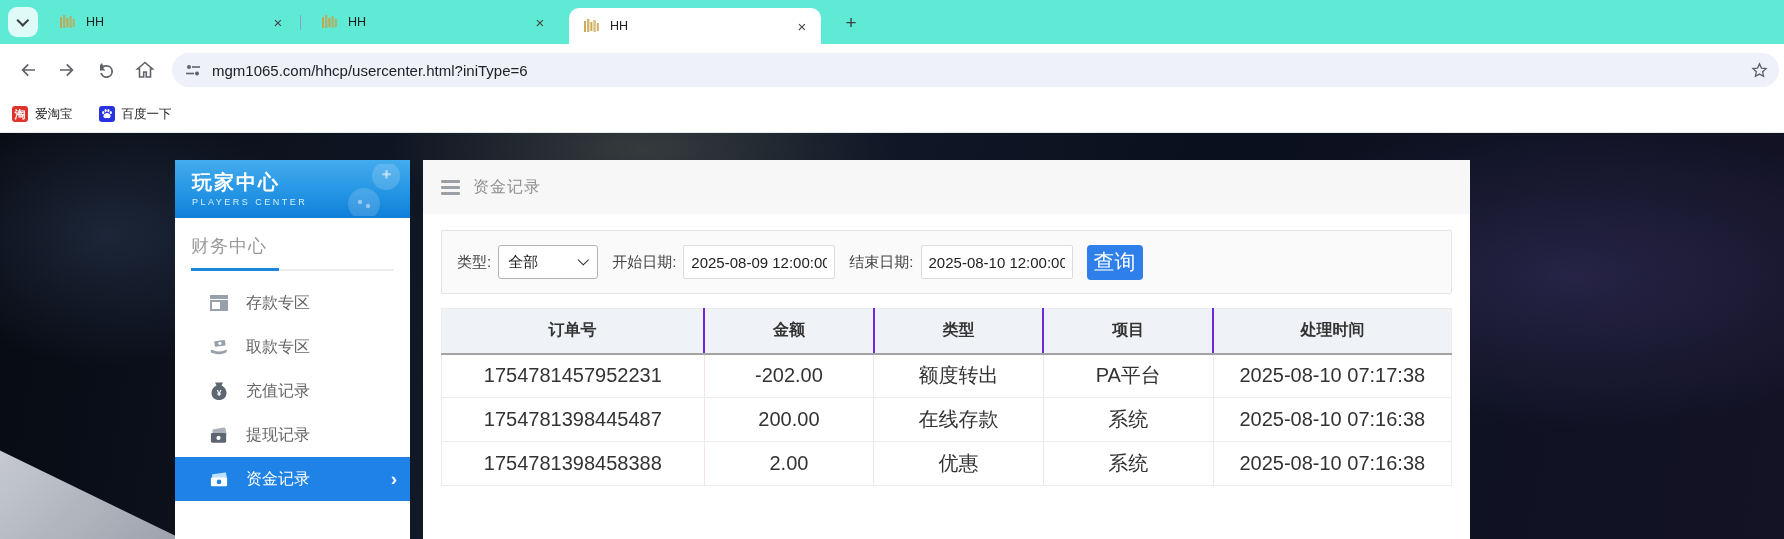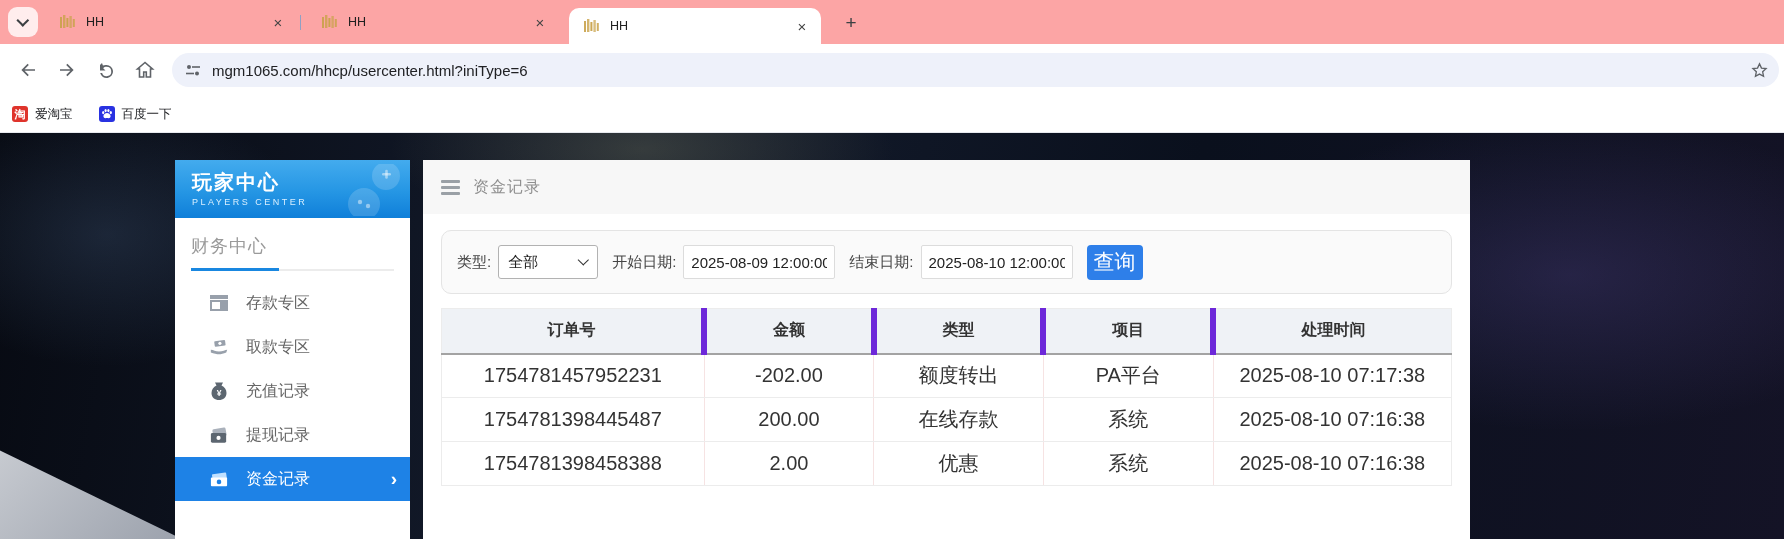--- a/index.html
+++ b/index.html
@@ -1,21 +1,21 @@
 <!DOCTYPE html>
 <html><head>
 <meta charset="utf-8">
 <style>
   * { margin:0; padding:0; box-sizing:border-box; }
   html,body { width:1784px; height:539px; overflow:hidden;
     font-family:"Liberation Sans","DejaVu Sans",sans-serif; background:#fff; }
   .stage { position:relative; width:1784px; height:539px; overflow:hidden; }
 
   
-  .tabstrip { position:absolute; top:0; left:0; width:100%; height:44px; background:#fca5a5; }
+  .tabstrip { position:absolute; top:0; left:0; width:100%; height:44px; background:#5eead4; }
   .tab-search { position:absolute; left:8px; top:7px; width:30px; height:30px; border-radius:9px;
     background:rgba(255,255,255,.8); display:flex; align-items:center; justify-content:center; cursor:pointer; }
   .chev { width:9px; height:9px; border-left:2px solid #3c4043; border-bottom:2px solid #3c4043;
     transform:rotate(-45deg) translate(1px,-2px); }
   .tab { position:absolute; top:0; height:44px; width:252px; display:flex; align-items:center; padding:0 10px 0 14px; }
   .tab.active { top:8px; height:36px; background:#fff; border-radius:10px 10px 0 0; }
   .tab .title { font-size:12.5px; color:#1f1f1f; margin-left:10px; flex:1; white-space:nowrap; overflow:hidden; }
   .tab-close { width:18px; height:18px; border-radius:50%; display:flex; align-items:center; justify-content:center;
     color:#444; font-size:15px; line-height:1; cursor:pointer; }
   .tab-sep { position:absolute; top:15px; width:1px; height:15px; background:#8fa0c4; }
@@ -69,36 +69,36 @@
 
   
   .main { position:absolute; left:423px; top:27px; width:1047px; height:379px; background:#fff;
     display:flex; flex-direction:column; overflow:hidden; }
   .main-head { height:54px; flex:0 0 54px; background:#f7f7f7; display:flex; align-items:center; padding:0 18px; }
   .burger { width:19px; display:flex; flex-direction:column; gap:3px; cursor:pointer; }
   .burger div { height:3px; background:#9aa0a6; border-radius:1px; }
   .main-title { font-size:16px; color:#8f8f8f; margin-left:13px; letter-spacing:1px; }
   .main-body { padding:16px 18px 0 18px; }
 
-  .filter-box { height:64px; border:1px solid #e4e4e4; border-radius:10px; background:#fafafa;
+  .filter-box { height:64px; border:1px solid #e4e4e4; border-radius:2px; background:#fafafa;
     display:flex; align-items:center; padding:0 15px; }
   .f-label { font-size:15px; color:#444; margin-right:7px; white-space:nowrap; }
   .sel { width:100px; height:34px; background:#fff; border:1px solid #b2b2b2; border-radius:3px;
     display:flex; align-items:center; justify-content:space-between; padding:0 9px; cursor:pointer; margin-right:14px; }
   .sel-val { font-size:15px; color:#222; }
   .sel-chev { width:8px; height:8px; border-left:1.8px solid #333; border-bottom:1.8px solid #333;
     transform:rotate(-45deg) translate(1px,-2px); }
   .dinput { width:152px; height:34px; border:1px solid #dcdcdc; border-radius:2px; background:#fff;
     font-size:15px; color:#222; padding:0 7px; margin-right:14px; font-family:inherit; }
   .btn-query { width:56px; height:35px; background:#2e7fe9; border:none; border-radius:4px;
     color:#fff; font-size:21px; cursor:pointer; font-family:inherit; }
 
   table.records { width:100%; margin-top:14px; border-collapse:collapse; border:1px solid #ececec;padding-left:31px; }
   .records th { height:45px; background:#eff2f6; font-size:16px; font-weight:bold; color:#333;
-    text-align:center; border-left:6px solid #6d28d9; border-bottom:2px solid #a3a3a3; }
+    text-align:center; border-left:2px solid #6d28d9; border-bottom:2px solid #a3a3a3; }
   .records th:first-child { border-left:none; }
   .records td { height:44px; font-size:20px; color:#333; text-align:center;
     border-left:1px solid #f6e3e3; border-bottom:1px solid #ececec; }
   .records td:first-child { border-left:none; }
 
   svg { display:block; }
 </style>
 </head>
 <body>
 

